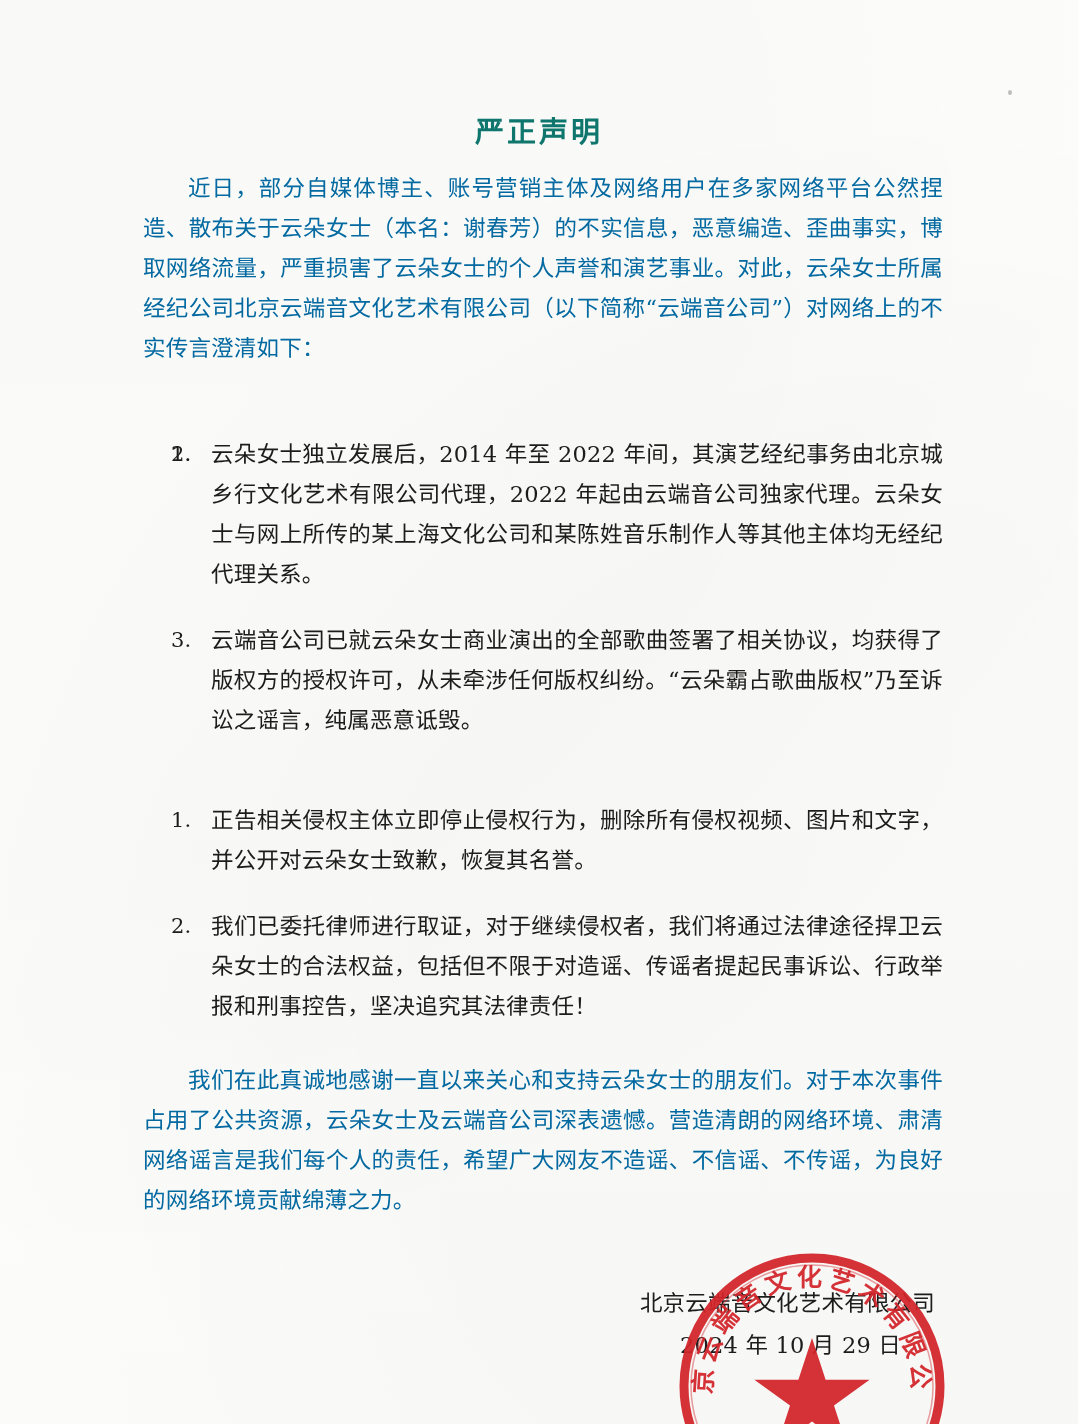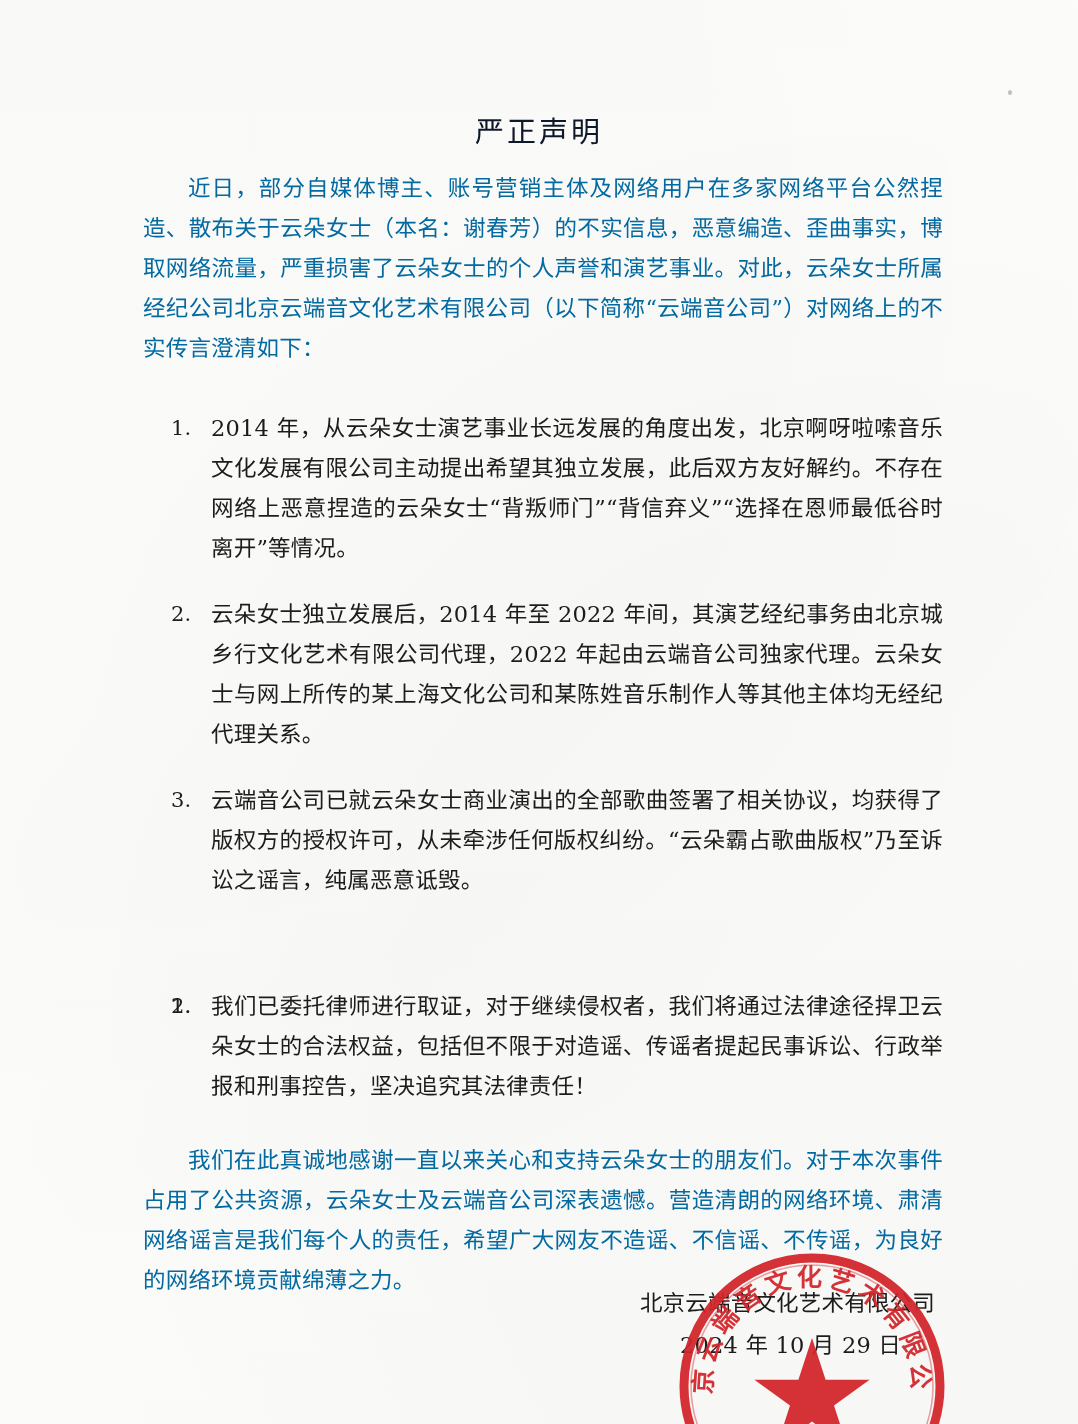--- a/index.html
+++ b/index.html
@@ -40,23 +40,23 @@
   }
 
   
   .doc-title {
     position: absolute;
     top: 108px;
     left: 0;
     width: 1078px;
     text-align: center;
     font-size: 29px;
-    font-weight: normal;
+    font-weight: bold;
     letter-spacing: 3px;
-    color: #0f172a;
+    color: #0f766e;
     font-family: "DejaVu Serif", "Liberation Serif", serif;
   }
 
   
   .body-block {
     position: absolute;
     top: 168px;
     left: 143px;
     width: 800px;
   }
@@ -184,40 +184,40 @@
 
     <div class="body-block">
 
       <p class="para">近日，部分自媒体博主、账号营销主体及网络用户在多家网络平台公然捏造、散布关于云朵女士（本名：谢春芳）的不实信息，恶意编造、歪曲事实，博取网络流量，严重损害了云朵女士的个人声誉和演艺事业。对此，云朵女士所属经纪公司北京云端音文化艺术有限公司（以下简称“云端音公司”）对网络上的不实传言澄清如下：</p>
 
       <div class="spacer-md"></div>
 
       <ol class="num-list">
         <li>
           <span class="marker">1.</span>
-          <span>2014 年，从云朵女士演艺事业长远发展的角度出发，北京啊呀啦嗦音乐文化发展有限公司主动提出希望其独立发展，此后双方友好解约。不存在网络上恶意捏造的云朵女士“背叛师门”“背信弃义”“选择在恩师最低谷时离开”等情况。</span>
         </li>
         <li>
           <span class="marker">2.</span>
           <span>云朵女士独立发展后，2014 年至 2022 年间，其演艺经纪事务由北京城乡行文化艺术有限公司代理，2022 年起由云端音公司独家代理。云朵女士与网上所传的某上海文化公司和某陈姓音乐制作人等其他主体均无经纪代理关系。</span>
         </li>
         <li>
           <span class="marker">3.</span>
           <span>云端音公司已就云朵女士商业演出的全部歌曲签署了相关协议，均获得了版权方的授权许可，从未牵涉任何版权纠纷。“云朵霸占歌曲版权”乃至诉讼之谣言，纯属恶意诋毁。</span>
         </li>
       </ol>
 
       <div class="spacer-lg"></div>
 
 
       <div class="spacer-md"></div>
 
       <ol class="num-list">
         <li>
           <span class="marker">1.</span>
+          <span>正告相关侵权主体立即停止侵权行为，删除所有侵权视频、图片和文字，并公开对云朵女士致歉，恢复其名誉。</span>
         </li>
         <li>
           <span class="marker">2.</span>
           <span>我们已委托律师进行取证，对于继续侵权者，我们将通过法律途径捍卫云朵女士的合法权益，包括但不限于对造谣、传谣者提起民事诉讼、行政举报和刑事控告，坚决追究其法律责任！</span>
         </li>
       </ol>
 
       <div class="spacer-lg"></div>
 
       <p class="para tight">我们在此真诚地感谢一直以来关心和支持云朵女士的朋友们。对于本次事件占用了公共资源，云朵女士及云端音公司深表遗憾。营造清朗的网络环境、肃清网络谣言是我们每个人的责任，希望广大网友不造谣、不信谣、不传谣，为良好的网络环境贡献绵薄之力。</p>

